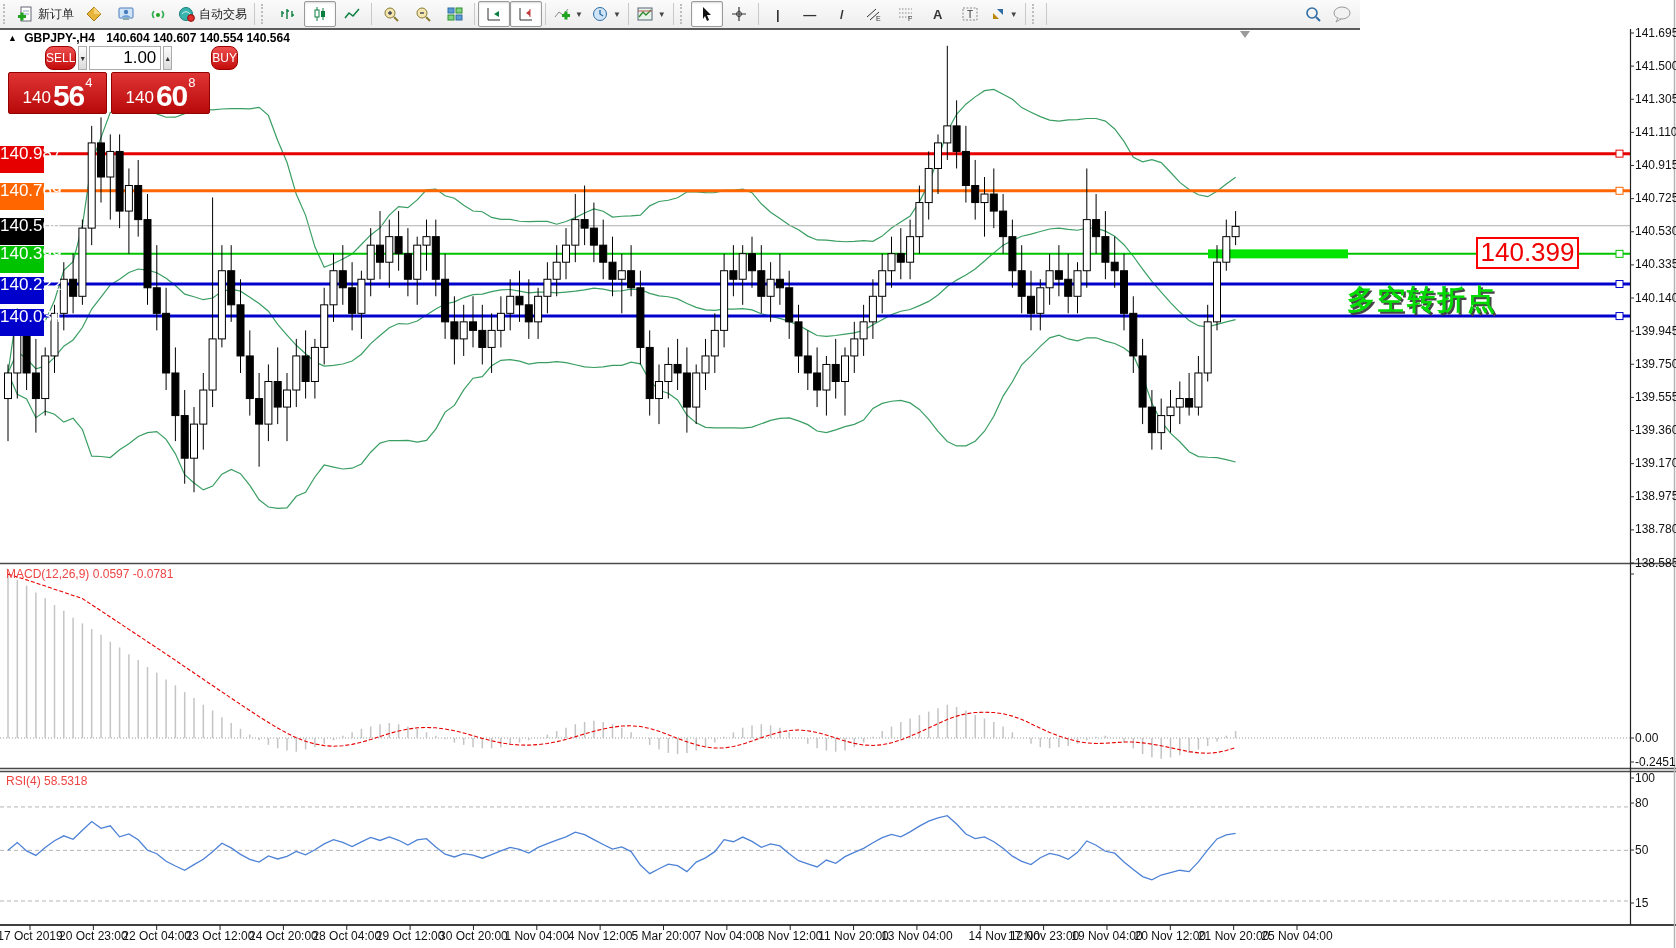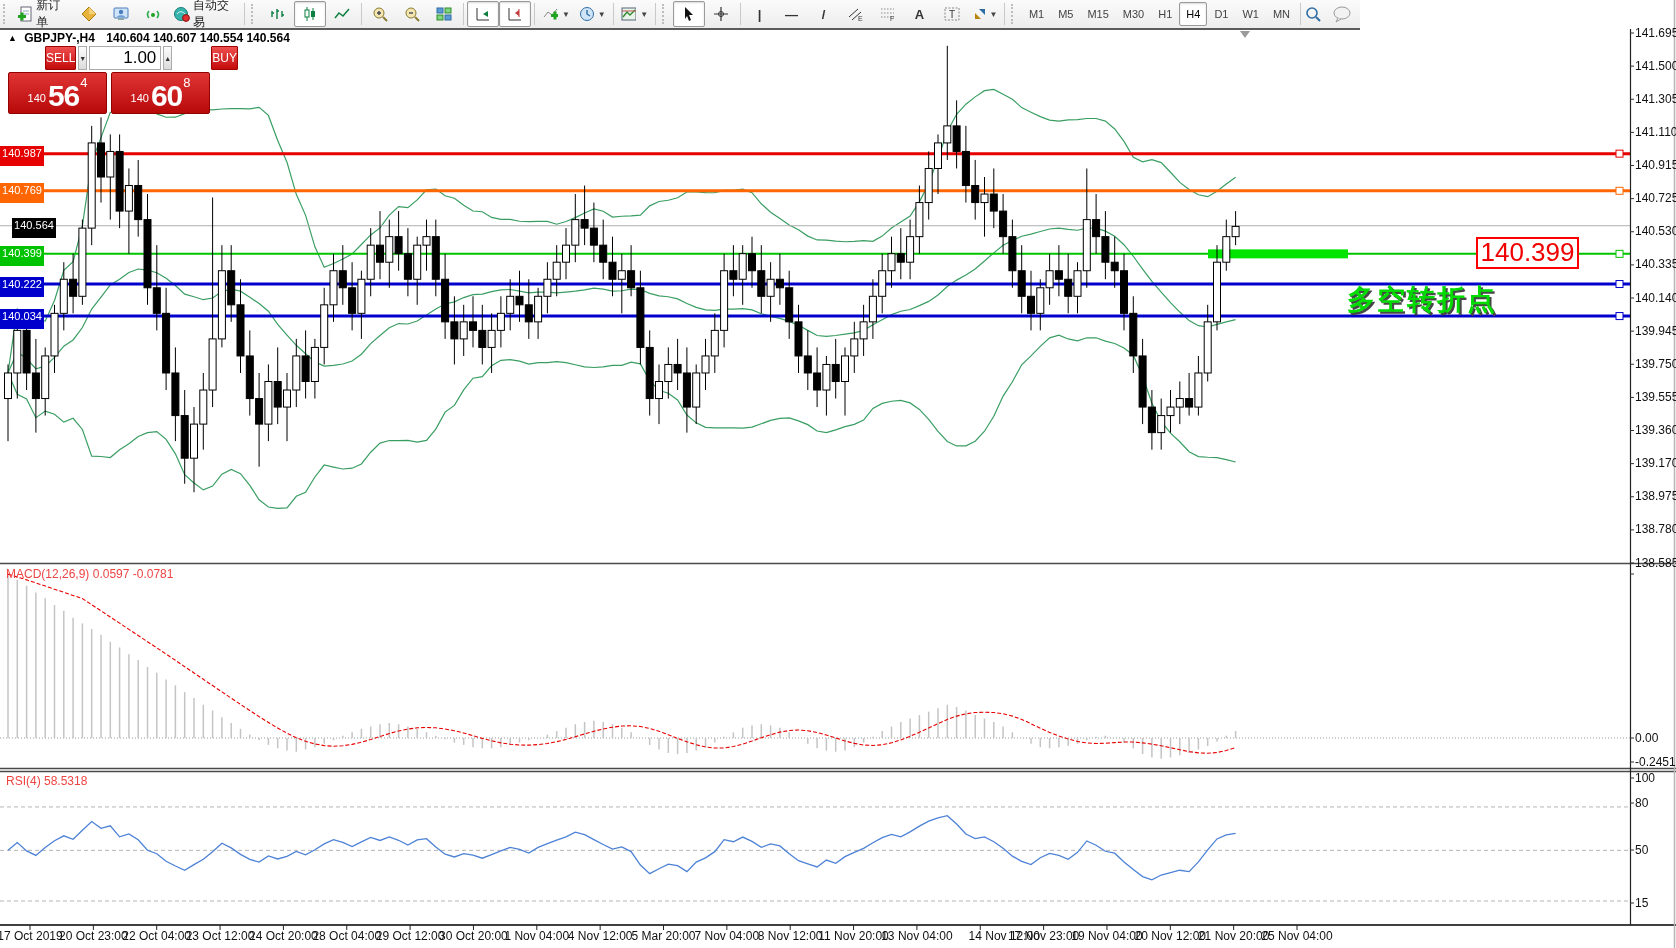--- a/index.html
+++ b/index.html
@@ -17,38 +17,38 @@
   .caret{font-size:8px;color:#444;margin-left:1px;}
   .tf{font-size:11px;color:#444;padding:0 6px;height:22px;display:flex;align-items:center;
       border:1px solid transparent;border-radius:2px;}
   .tf.active{background:#fff;border:1px solid #9a9a9a;box-shadow:inset 0 1px 2px rgba(0,0,0,.15);color:#000;}
   .tb-right{margin-left:auto;display:flex;align-items:center;margin-right:8px;gap:10px;}
   .glyph{font-size:13px;color:#333;font-weight:bold;}
   
   #layers{position:absolute;left:0;top:0;width:1676px;height:948px;}
   svg#plot{position:absolute;left:0;top:0;z-index:1;}
   .lbl{position:absolute;font-size:12px;color:#111;white-space:nowrap;z-index:2;}
-  .tag{position:absolute;left:1631px;width:44px;height:20px;font-size:11px;color:#fff;
+  .tag{position:absolute;left:1631px;width:44px;height:27px;font-size:17px;color:#fff;
        text-align:center;line-height:15px;z-index:3;}
   .quote{position:absolute;left:8px;top:31px;font-size:12px;font-weight:bold;color:#000;z-index:4;}
   .quote .tri{font-size:9px;vertical-align:1px;margin-right:4px;}
   
   .widget{position:absolute;left:8px;top:46px;width:202px;z-index:4;}
   .wrow1{display:flex;height:24px;gap:2px;}
   .rbtn{background:linear-gradient(#ef4f4f,#c40b0b);border:1px solid #9e0000;color:#fff;
-        font-size:12px;display:flex;align-items:center;justify-content:center;border-radius:1px;margin-left:37px;}
+        font-size:12px;display:flex;align-items:center;justify-content:center;border-radius:8px;margin-left:37px;}
   .sellb{width:52px;} .buyb{width:46px;}
   .spin{width:16px;background:linear-gradient(#fdfdfd,#dcdcdc);border:1px solid #ababab;
         font-size:7px;color:#333;display:flex;align-items:center;justify-content:center;}
   .vol{width:62px;border:1px solid #ababab;font-size:17px;text-align:right;padding:0 4px;
        font-family:inherit;}
   .wrow2{display:flex;gap:4px;margin-top:2px;}
   .pricebox{width:97px;height:38px;background:linear-gradient(#e03535,#b80909);border:1px solid #920000;
             color:#fff;display:flex;align-items:flex-end;justify-content:center;padding-bottom:2px;border-radius:2px;}
-  .p-sm{font-size:11px;margin-right:2px;line-height:26px;}
+  .p-sm{font-size:17px;margin-right:2px;line-height:26px;}
   .p-big{font-size:30px;line-height:30px;font-weight:bold;letter-spacing:-1px;}
   .p-sup{font-size:13px;line-height:13px;margin-left:1px;align-self:flex-start;margin-top:3px;}
   
   .indlabel{position:absolute;left:6px;font-size:12px;color:#ef4444;z-index:2;}
   
   .redbox{position:absolute;left:1476px;top:237px;width:99px;height:28px;border:2px solid #ff0000;
           background:#fff;color:#f00000;font-size:26px;line-height:27px;text-align:center;z-index:4;}
   .cnnote{position:absolute;left:1347px;top:281px;font-size:28px;font-weight:bold;color:#00dc00;
           text-shadow:2px 2px 0 #474747;letter-spacing:2px;z-index:4;}
   .timelbl{position:absolute;top:929px;font-size:12px;color:#111;white-space:nowrap;
@@ -243,31 +243,20 @@
     <svg class="icon" width="16" height="16">
         <polygon points="3,13 3,7 9,13" fill="#b8860b"></polygon>
         <polygon points="13,3 13,9 7,3" fill="#2e6da4"></polygon>
       </svg>
     <span class="caret">▼</span>
   </div>
 
   <span class="sep"></span>
     <span class="grip"></span>
 
-  <div id="tf-group" style="display:flex;">
-      <div class="tf">M1</div>
-      <div class="tf">M5</div>
-      <div class="tf">M15</div>
-      <div class="tf">M30</div>
-      <div class="tf">H1</div>
-      <div class="tf active">H4</div>
-      <div class="tf">D1</div>
-      <div class="tf">W1</div>
-      <div class="tf">MN</div>
-    </div>
 
   <span class="sep"></span>
 
   <div class="tb-right">
     <svg class="icon" width="18" height="18">
         <circle cx="8" cy="8" r="5" fill="none" stroke="#2e6da4" stroke-width="1.6"></circle>
         <line x1="12" y1="12" x2="16" y2="16" stroke="#2e6da4" stroke-width="2"></line>
       </svg>
     <svg class="icon" width="20" height="18">
         <ellipse cx="10" cy="8" rx="8" ry="6" fill="#f2f2f2" stroke="#9a9a9a"></ellipse>
@@ -795,21 +784,21 @@
     <span>58.5318</span>
   </div>
 
   <div class="redbox">140.399</div>
   <div class="cnnote">多空转折点</div>
 <div class="tag" style="left: 0px; top: 146.156px; background: rgb(230, 0, 0);">140.987</div>
     <div class="tag" style="left: 0px; top: 183.307px; background: rgb(255, 102, 0);">140.769</div>
     <div class="tag" style="left: 0px; top: 246.362px; background: rgb(0, 195, 0);">140.399</div>
     <div class="tag" style="left: 0px; top: 276.526px; background: rgb(0, 0, 204);">140.222</div>
     <div class="tag" style="left: 0px; top: 308.564px; background: rgb(0, 0, 204);">140.034</div>
-    <div class="tag" style="left: 12px; top: 218.243px; background: rgb(0, 0, 0);">140.564</div>
+    <div class="tag" style="left: 0px; top: 218.243px; background: rgb(0, 0, 0);">140.564</div>
     <div class="lbl" style="left: 1635px; top: 25.5px;">141.695</div>
     <div class="lbl" style="left: 1635px; top: 58.625px;">141.500</div>
     <div class="lbl" style="left: 1635px; top: 91.75px;">141.305</div>
     <div class="lbl" style="left: 1635px; top: 124.875px;">141.110</div>
     <div class="lbl" style="left: 1635px; top: 158px;">140.915</div>
     <div class="lbl" style="left: 1635px; top: 191.125px;">140.725</div>
     <div class="lbl" style="left: 1635px; top: 224.25px;">140.530</div>
     <div class="lbl" style="left: 1635px; top: 257.375px;">140.335</div>
     <div class="lbl" style="left: 1635px; top: 290.5px;">140.140</div>
     <div class="lbl" style="left: 1635px; top: 323.625px;">139.945</div>

